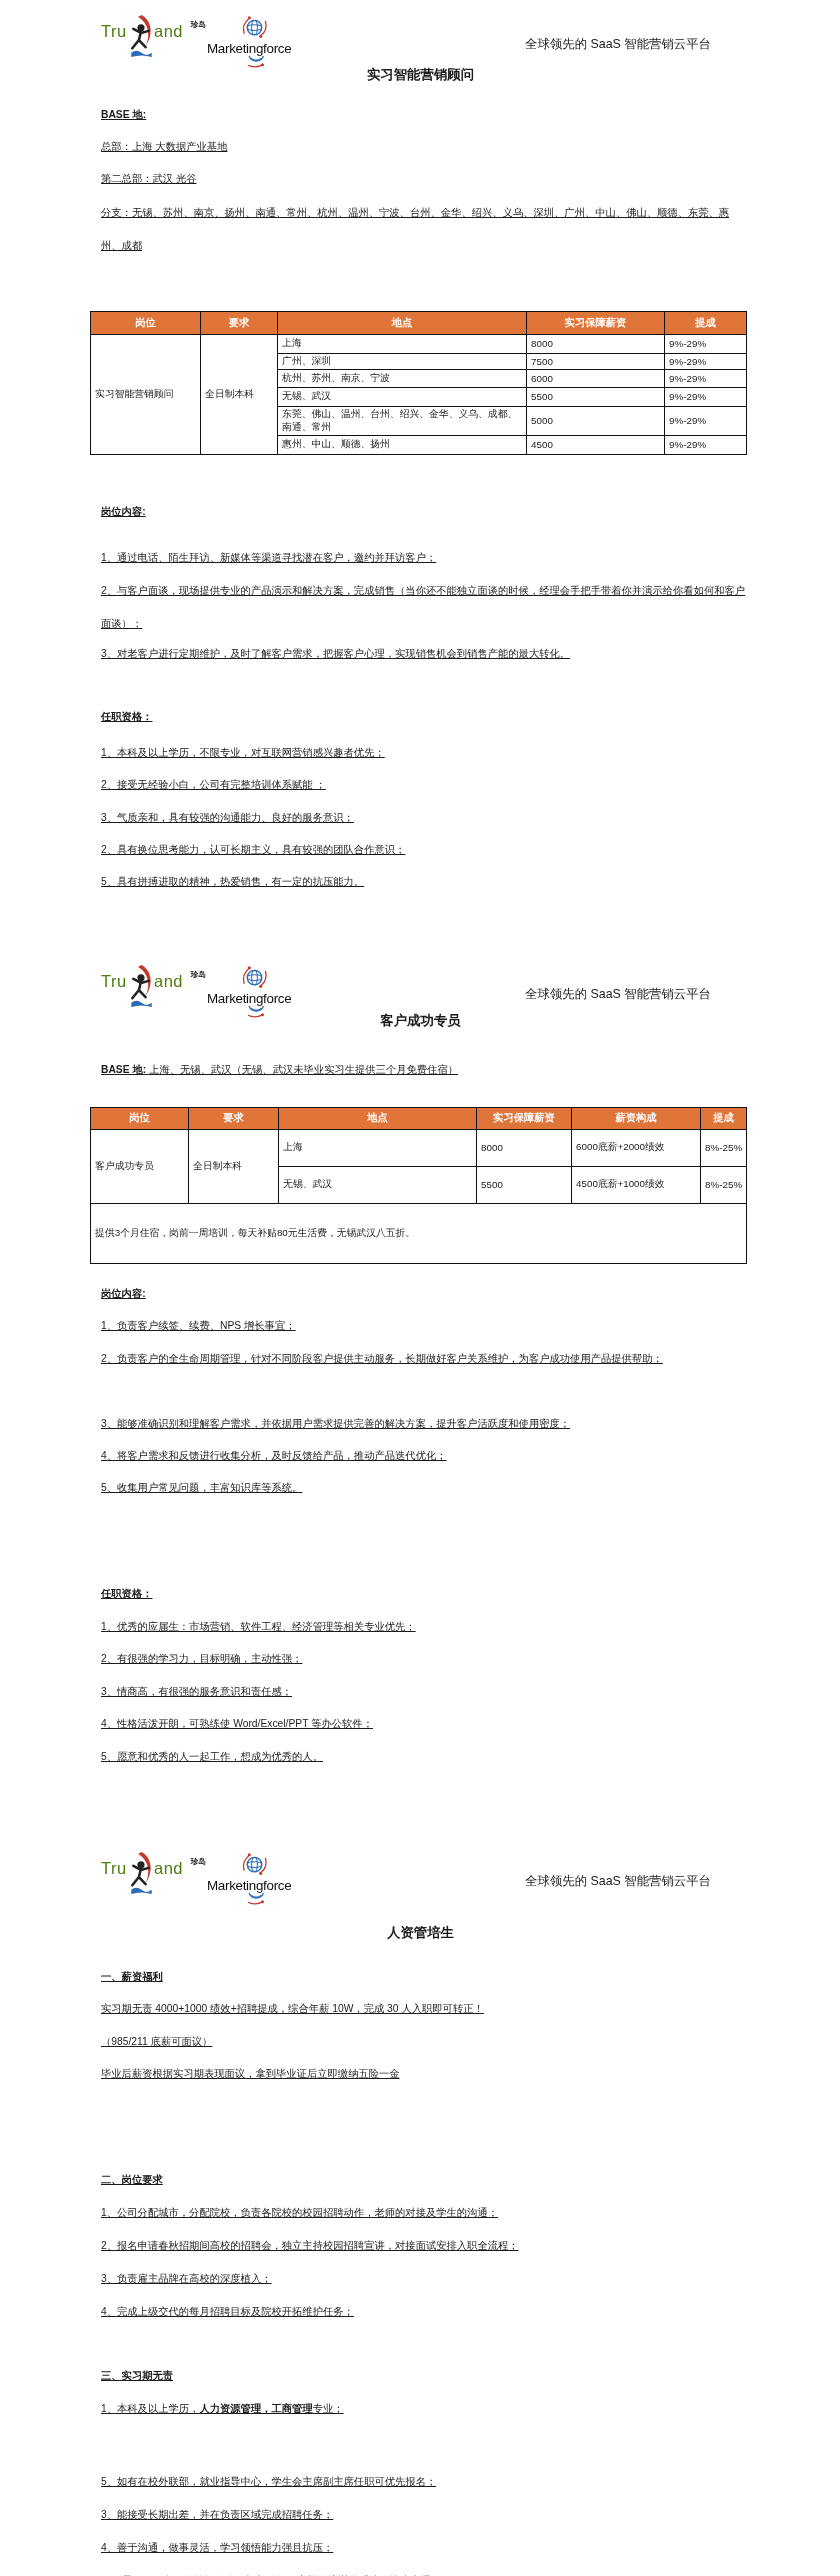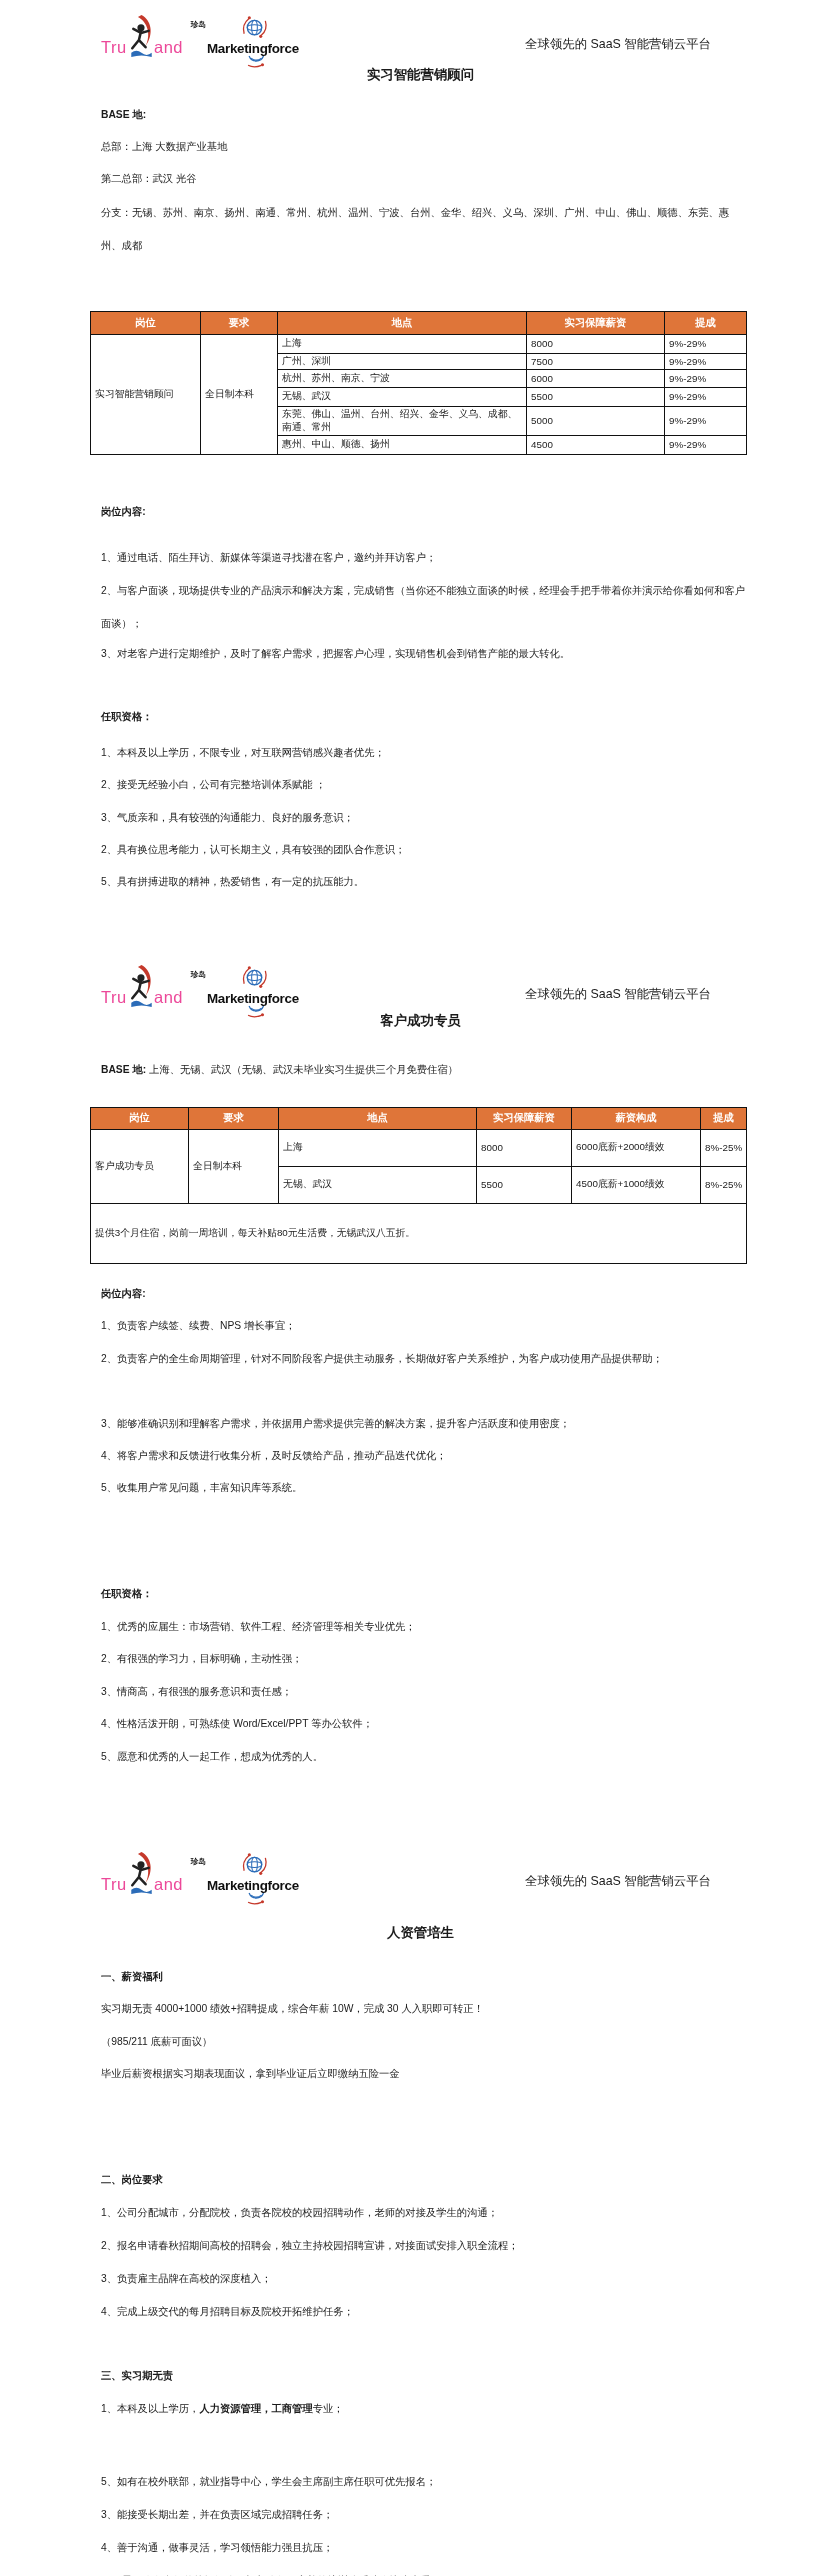--- a/index.html
+++ b/index.html
@@ -1,32 +1,32 @@
 <!DOCTYPE html>
 <html style="font-size:8.2px"><head>
 <meta charset="utf-8">
 <style>
   html,body{margin:0;padding:0;background:#ffffff;}
   #page{position:relative;width:841px;height:4106px;background:#ffffff;overflow:hidden;
         font-family:"Liberation Sans","DejaVu Sans",sans-serif;color:#1b1b1b;}
-  .para{position:absolute;left:101px;width:645px;font-size:10.3px;line-height:31px;white-space:normal;}
+  .para{position:absolute;left:101px;width:645px;font-size:10.3px;line-height:31px;white-space:normal;text-decoration:underline;}
   .multi{line-height:33px;}
   .bold{font-weight:700;}
   .doc-title{position:absolute;left:0;width:100%;text-align:center;font-size:13.4px;font-weight:700;line-height:29px;}
 
   
   .doc-header{position:absolute;left:0;width:100%;height:67px;}
   .logo-trueland{position:absolute;left:101px;top:1px;width:106px;height:46px;}
-  .lt-tru,.lt-and{position:absolute;bottom:3px;font-size:16.5px;color:#ec4899;letter-spacing:0.5px;text-align:right;}
+  .lt-tru,.lt-and{position:absolute;bottom:19px;font-size:16.5px;color:#4d7c0f;letter-spacing:0.5px;text-align:right;}
   .lt-tru{left:0;}
   .lt-and{left:53px;}
   .lt-badge{position:absolute;right:1px;top:6.2px;font-size:7.7px;font-weight:700;color:#151515;}
   .lt-fig{position:absolute;left:27px;top:0;}
   .logo-mf{position:absolute;left:207px;top:7.2px;width:116px;height:40px;}
-  .mf-text{position:absolute;left:0;bottom:4.1px;font-size:13.4px;font-weight:700;color:#101010;letter-spacing:-0.3px;}
+  .mf-text{position:absolute;left:0;bottom:4.1px;font-size:13.4px;font-weight:400;color:#101010;letter-spacing:-0.3px;}
   .mf-globe-top{position:absolute;left:33px;top:-6.2px;}
   .mf-globe-bottom{position:absolute;left:39px;bottom:-8.2px;}
   .tagline{position:absolute;right:130px;top:23px;font-size:12.4px;color:#1b1b1b;}
 
   
   table.doc-table{position:absolute;left:90px;width:656px;border-collapse:collapse;table-layout:fixed;
                   font-size:9.8px;color:#1b1b1b;border:1.5px solid #111;}
   .doc-table th{background:#DF7539;color:#ffffff;font-weight:700;font-size:10.3px;border:1px solid #111;padding:1px 3.1px;}
   .doc-table td{border:1px solid #111;padding:1px 4.1px;vertical-align:middle;}
   .note-cell{font-size:9.8px;}

